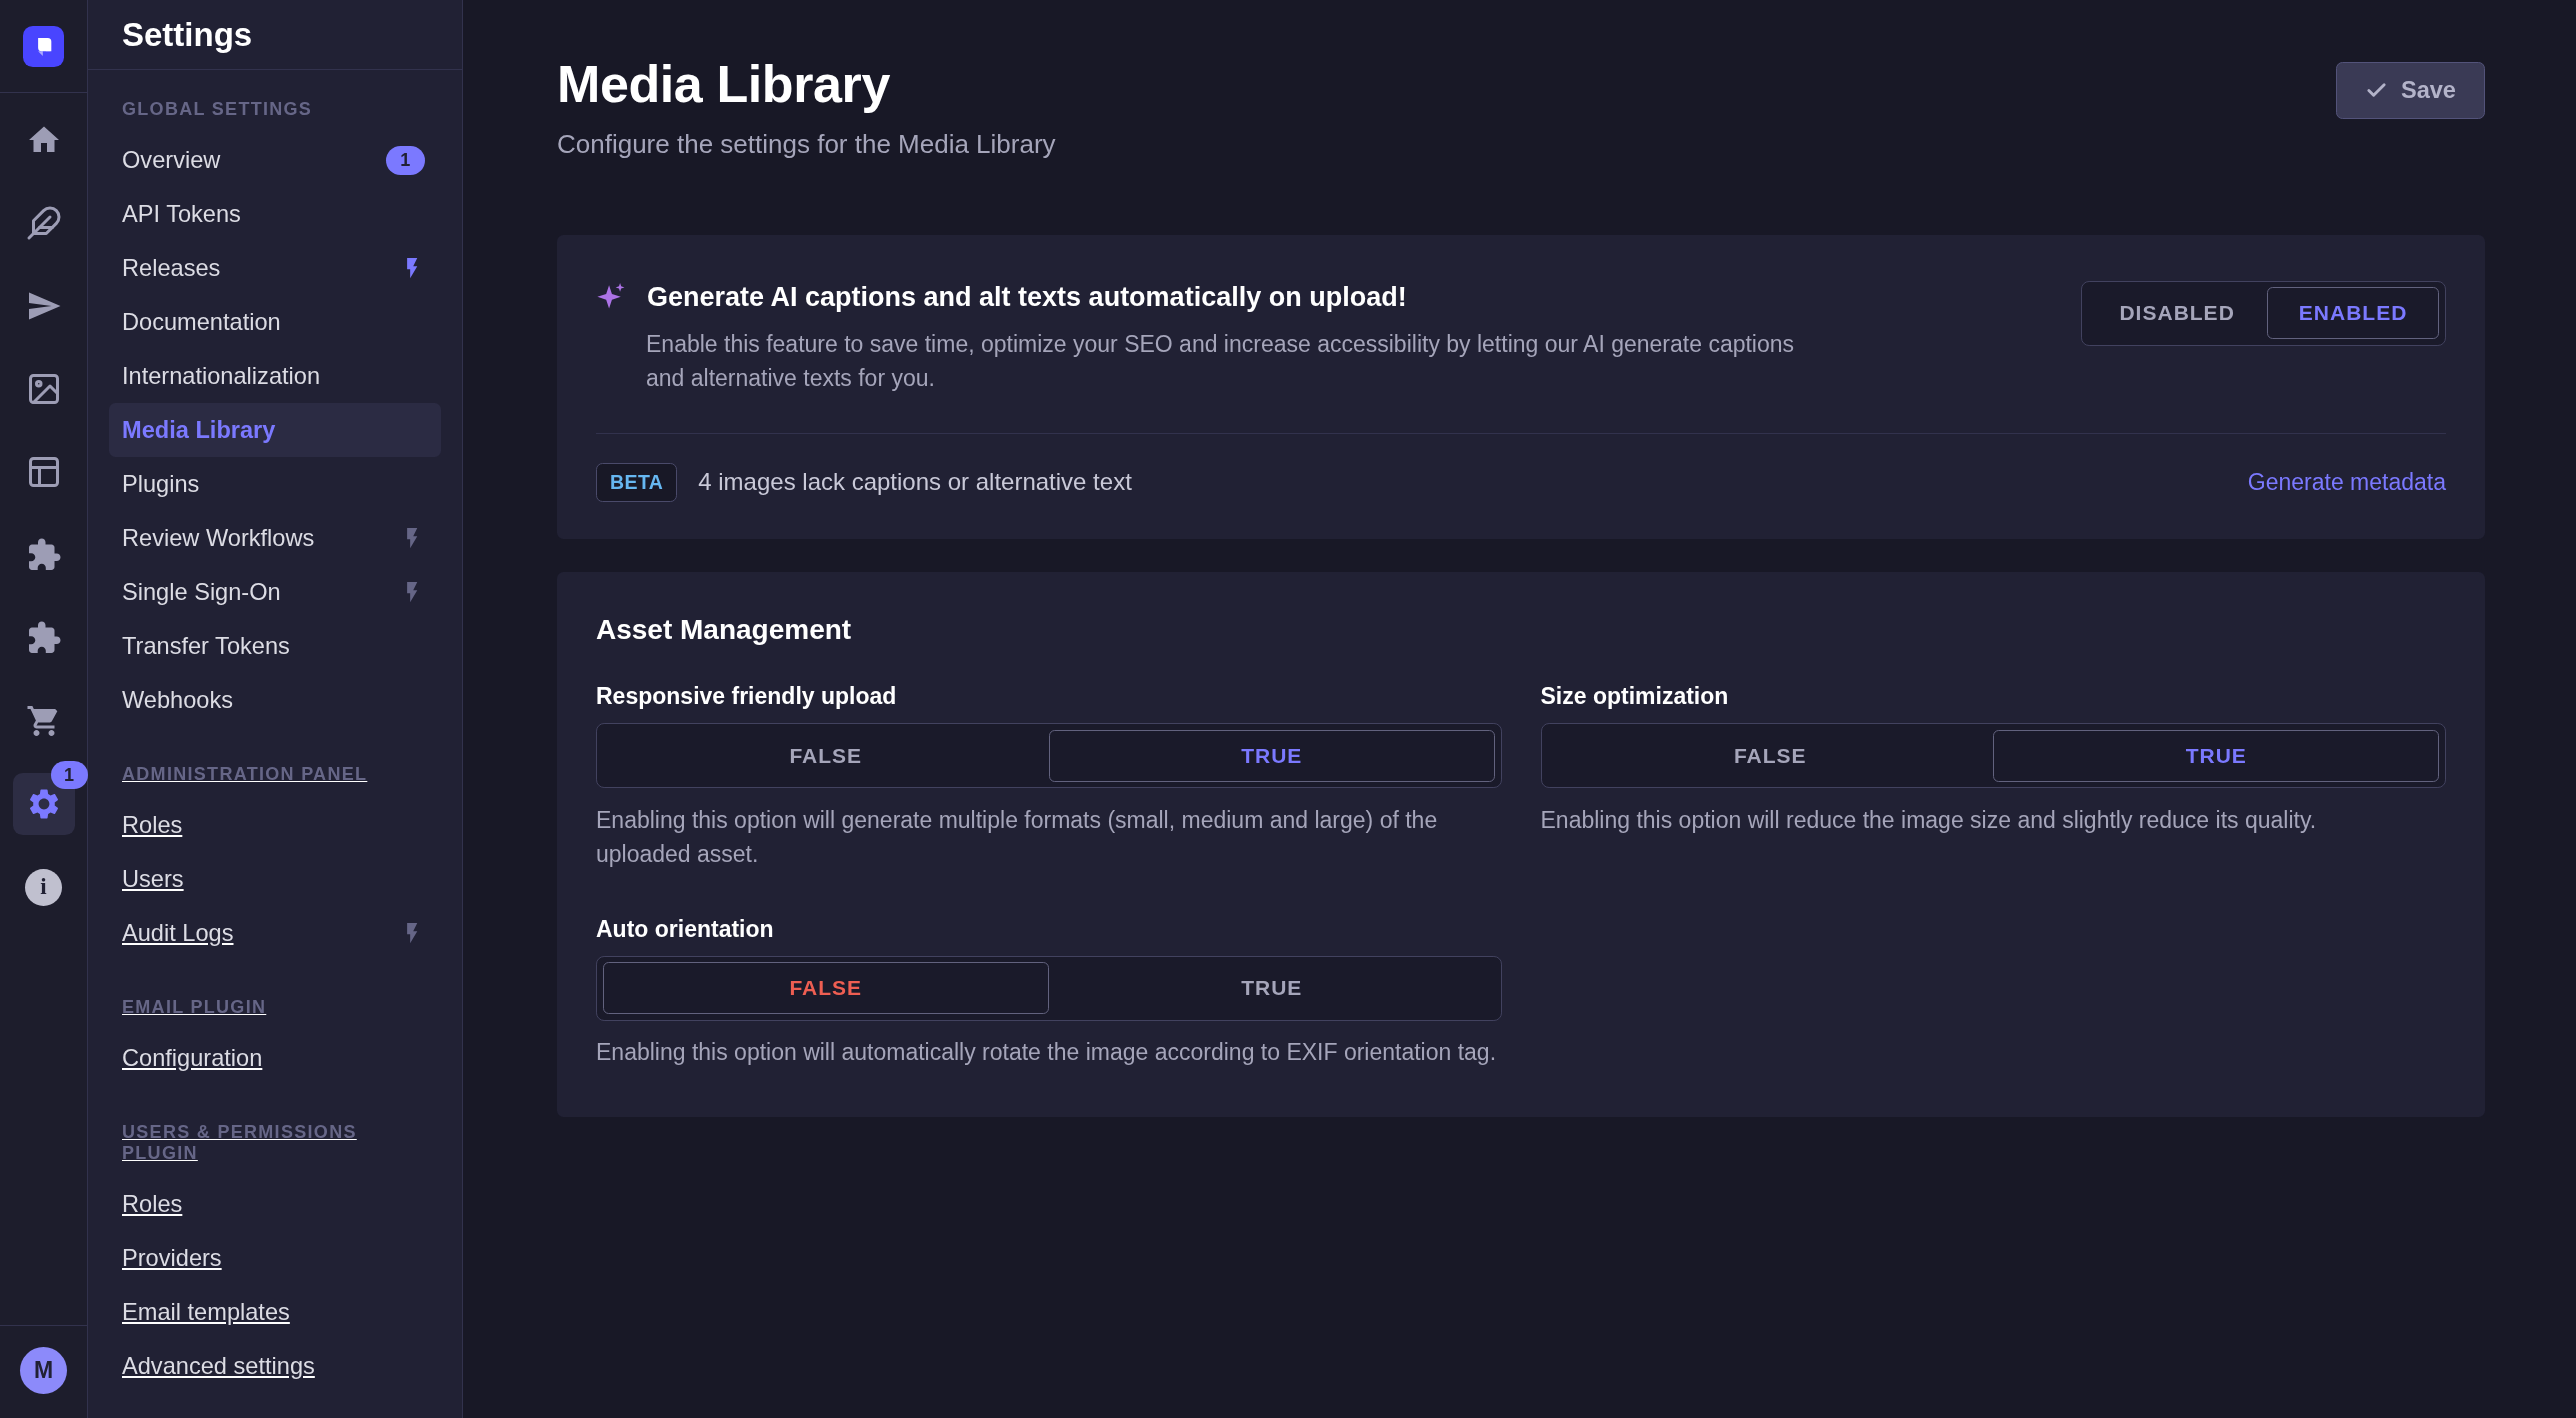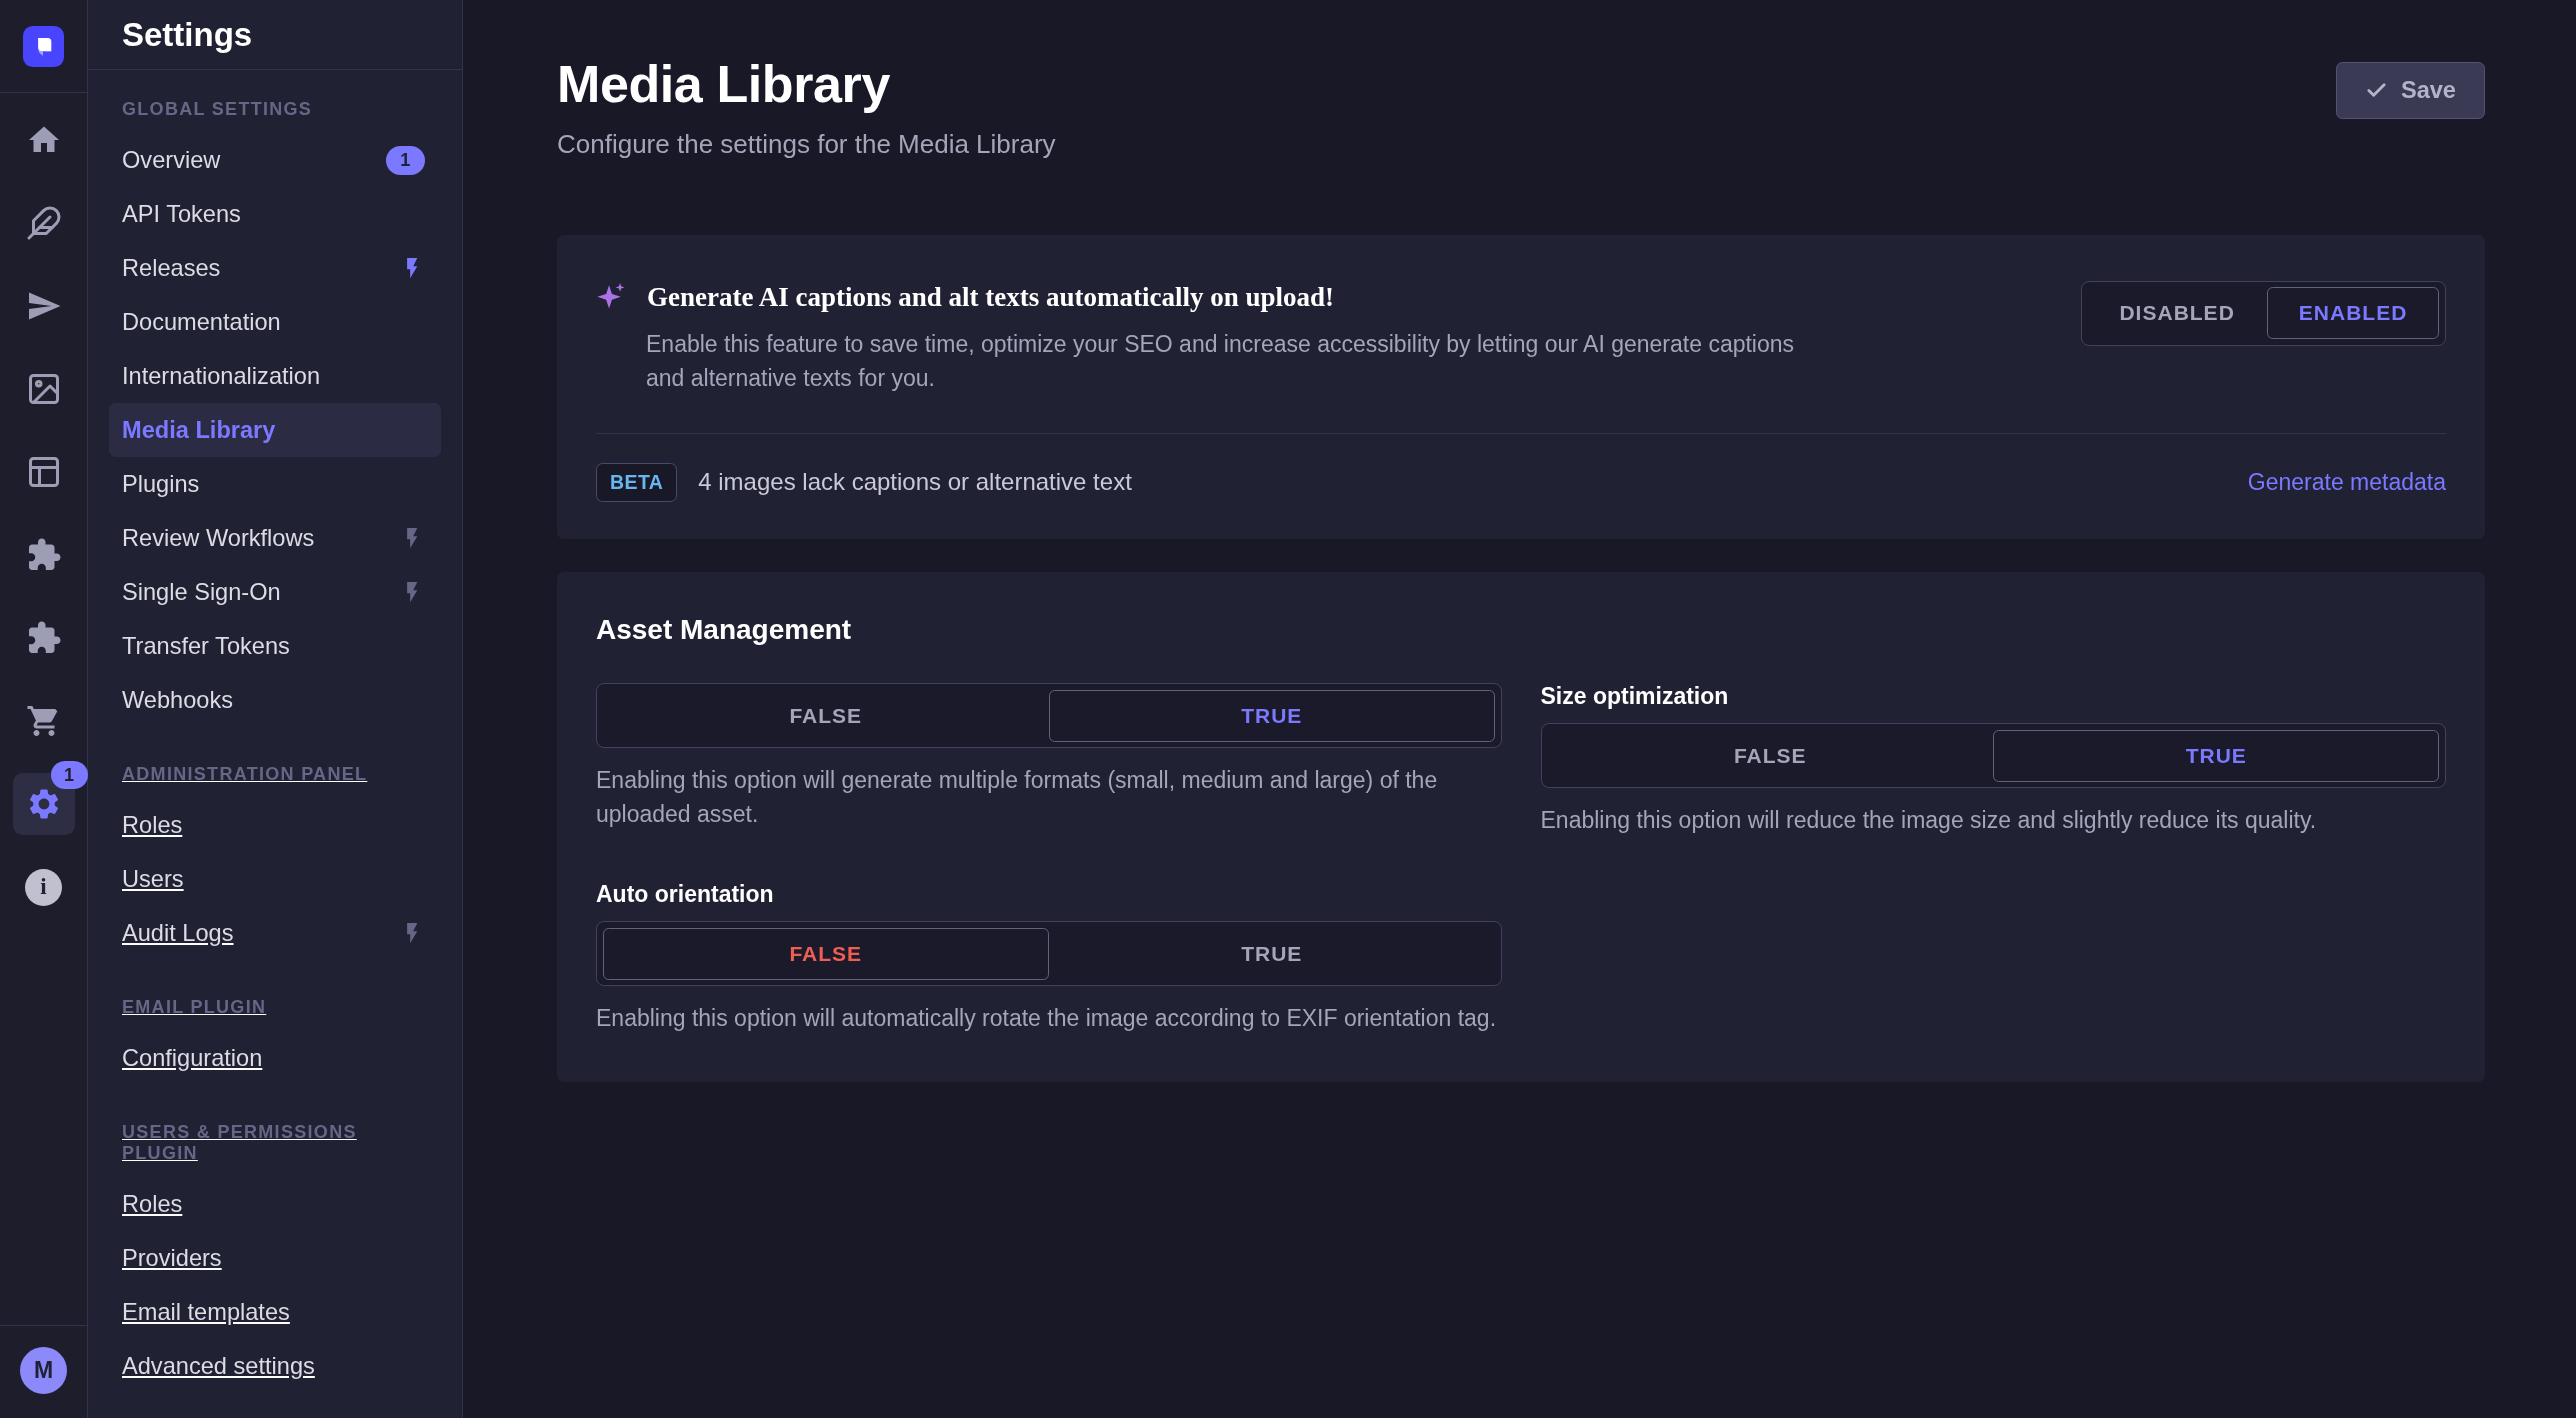--- a/index.html
+++ b/index.html
@@ -140,21 +140,21 @@
 
   
   .card {
     background:#212134; border-radius:6.5px;
   }
   .ai-banner { margin-top:75px; padding:46px 39px 37px; }
   .ai-top { display:flex; align-items:flex-start; }
   .ai-text { flex:1; }
   .ai-title-row { display:flex; align-items:center; gap:18px; }
   .sparkle-icon { width:33px; height:33px; color:#ac73e6; flex-shrink:0; }
-  .ai-title { font-size:27px; font-weight:600; color:#ffffff;font-family:Liberation Serif, serif; }
+  .ai-title { font-size:27px; font-weight:600; color:#ffffff; }
   .ai-desc {
     font-size:23px; color:#a5a5ba; line-height:1.5;
     margin-top:13px; margin-left:50px; max-width:1187px;
   }
   .seg-toggle {
     display:flex; padding:5.7px;
     background:#1a1a2a; border:1.6px solid #42425f; border-radius:8.1px;
     height:65px; flex-shrink:0;
   }
   .seg {
@@ -404,20 +404,21 @@
       <span class="ai-status">4 images lack captions or alternative text</span>
       <a class="ai-link">Generate metadata</a>
     </div>
   </section>
 
   <section class="card asset-card">
     <h2 class="asset-title">Asset Management</h2>
     <div class="asset-grid">
 
       <div class="field">
+        <div class="field-label">Responsive friendly upload</div>
         <div class="seg-toggle">
           <div class="seg">FALSE</div>
           <div class="seg sel purple-sel">TRUE</div>
         </div>
         <div class="field-desc">Enabling this option will generate multiple formats (small, medium and large) of the uploaded asset.</div>
       </div>
 
       <div class="field">
         <div class="field-label">Size optimization</div>
         <div class="seg-toggle">

